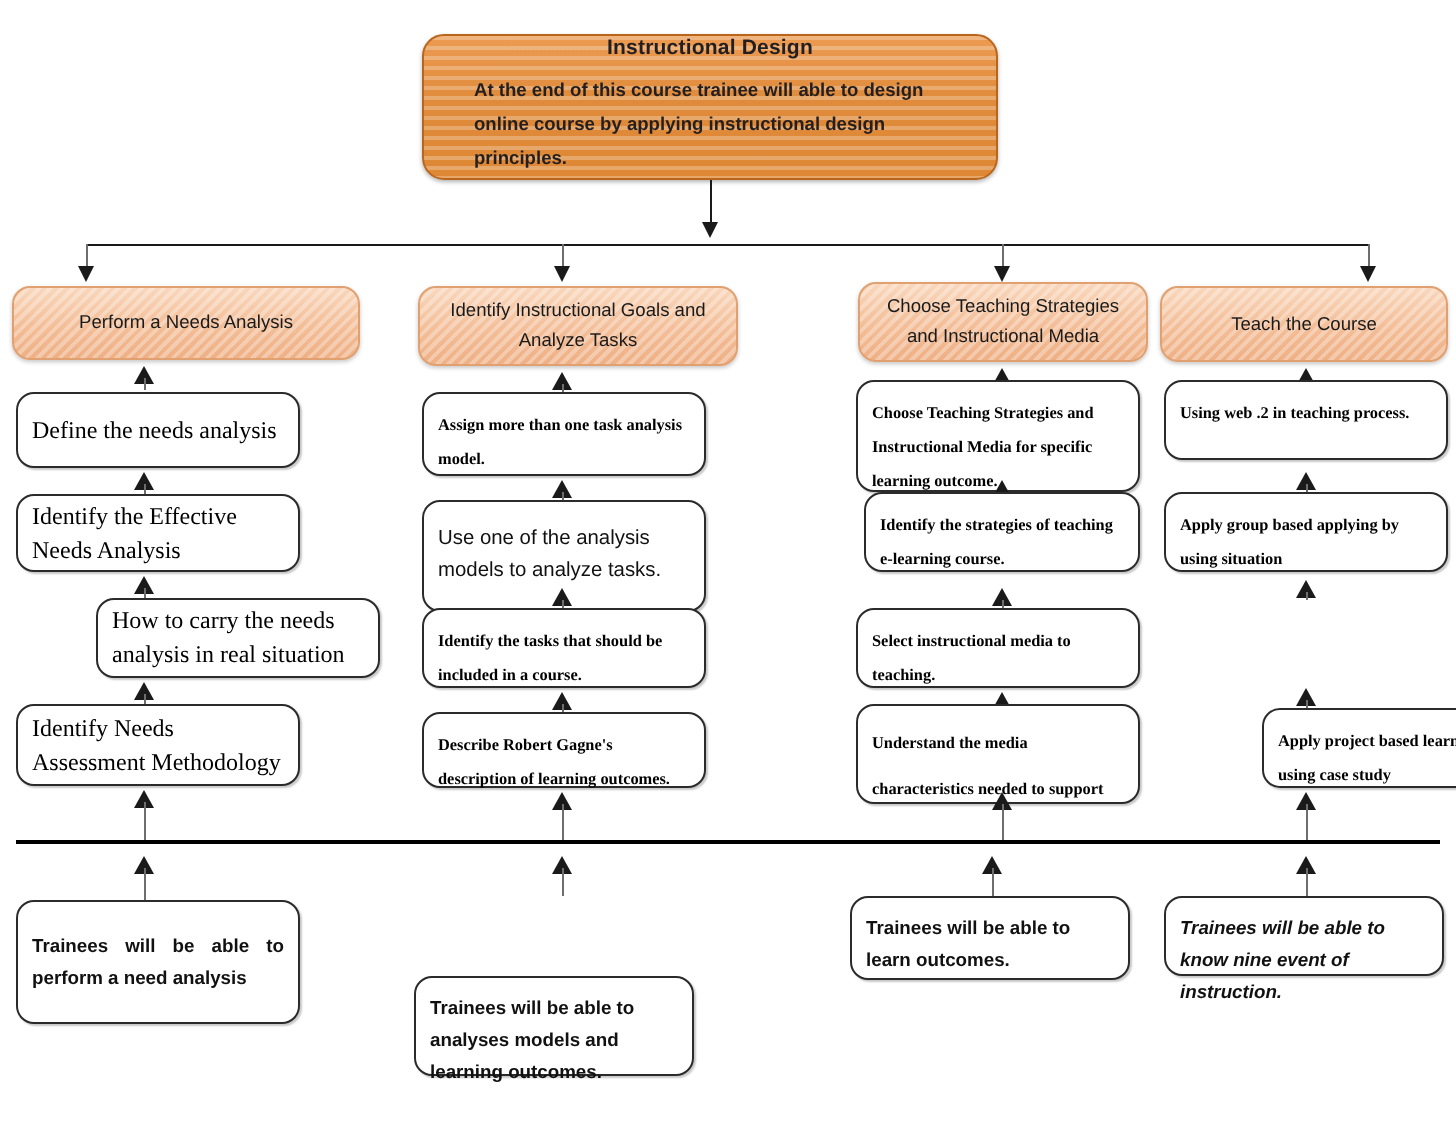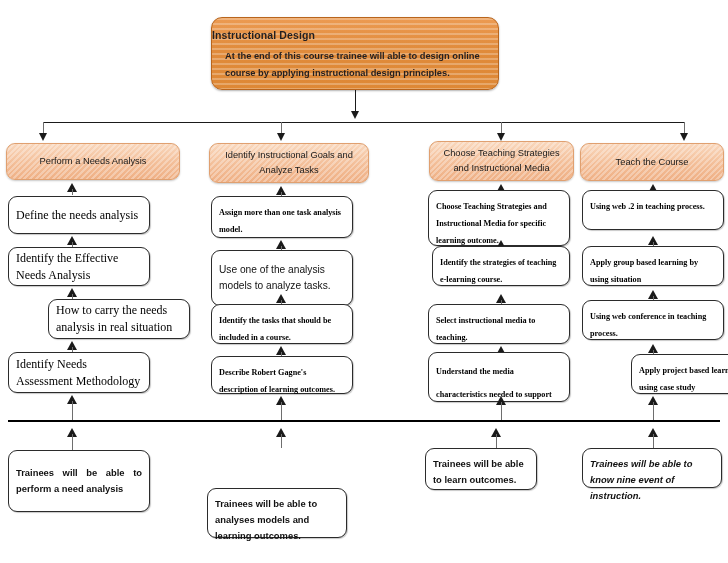--- a/index.html
+++ b/index.html
@@ -24,26 +24,26 @@
     border-radius:11px;
     background:
       repeating-linear-gradient(to bottom,
         rgba(255,255,255,0.26) 0px, rgba(255,255,255,0.26) 2px,
         rgba(0,0,0,0.0) 2px, rgba(0,0,0,0.0) 5px),
       linear-gradient(to bottom,#EC9B52 0%,#E08B3B 45%,#DE8835 100%);
     display:block;
     box-shadow:0 1px 2px rgba(0,0,0,0.30);
   }
   .root-title{
-    font-weight:bold;font-size:10.5px;color:#231f20;
-    padding-top:11px;letter-spacing:.1px;
+    text-align:center;font-weight:bold;font-size:10.5px;color:#231f20;
+    padding-top:0;letter-spacing:.1px;
   }
   .root-sub{
     font-weight:bold;font-size:9.3px;color:#231f20;
-    padding:7px 11px 0 13px;line-height:17px;
+    padding:7px 11px 0 25px;line-height:17px;
   }
 
   
   .col-head{
     border:1px solid #E0A070;
     border-radius:9px;
     background:
       repeating-linear-gradient(135deg,
         rgba(255,255,255,0.30) 0px, rgba(255,255,255,0.30) 2px,
         rgba(0,0,0,0) 2px, rgba(0,0,0,0) 4px),
@@ -211,28 +211,25 @@
   <div class="vline" style="left:500.5px;top:402px;height:18px;"></div>
 
   <div class="arw-up" style="left:648px;top:184px;"></div>
   <div class="node box topalign" style="left:582px;top:190px;width:142px;height:40px;">
     <div class="txt serif-b">Using web .2 in teaching process.</div>
   </div>
 
   <div class="arw-up" style="left:648px;top:236px;"></div>
   <div class="vline" style="left:652.5px;top:242px;height:4px;"></div>
   <div class="node box topalign" style="left:582px;top:246px;width:142px;height:40px;">
-    <div class="txt serif-b">Apply group based learning by using situation</div>
+    <div class="txt serif-b">Apply group based applying by using situation</div>
   </div>
 
   <div class="arw-up" style="left:648px;top:290px;"></div>
   <div class="vline" style="left:652.5px;top:296px;height:4px;"></div>
-  <div class="node box topalign" style="left:582px;top:300px;width:142px;height:40px;">
-    <div class="txt serif-b">Using web conference in teaching process.</div>
-  </div>
 
   <div class="arw-up" style="left:648px;top:344px;"></div>
   <div class="vline" style="left:652.5px;top:350px;height:4px;"></div>
   <div class="node box topalign" style="left:612px;top:354px;width:142px;height:40px;margin-left:19px;">
     <div class="txt serif-b">Apply project based learning by using case study</div>
   </div>
 
   <div class="arw-up" style="left:648px;top:396px;"></div>
   <div class="vline" style="left:652.5px;top:402px;height:18px;"></div>
 
@@ -245,21 +242,21 @@
   </div>
 
   <div class="arw-up" style="left:276px;top:428px;"></div>
   <div class="vline" style="left:280.5px;top:434px;height:14px;"></div>
   <div class="node box topalign" style="left:207px;top:448px;width:140px;height:50px;margin-top:40px;">
     <div class="txt sans-b">Trainees will  be able to analyses models and learning outcomes.</div>
   </div>
 
   <div class="arw-up" style="left:491px;top:428px;"></div>
   <div class="vline" style="left:495.5px;top:434px;height:14px;"></div>
-  <div class="node box topalign" style="left:425px;top:448px;width:112px;height:42px;">
+  <div class="node box topalign" style="left:425px;top:448px;width:140px;height:42px;">
     <div class="txt sans-b">Trainees will be able to learn outcomes.</div>
   </div>
 
   <div class="arw-up" style="left:648px;top:428px;"></div>
   <div class="vline" style="left:652.5px;top:434px;height:14px;"></div>
   <div class="node box topalign" style="left:582px;top:448px;width:140px;height:40px;font-style:italic;">
     <div class="txt sans-b">Trainees will  be able to know nine event of instruction.</div>
   </div>
 
 </div>

